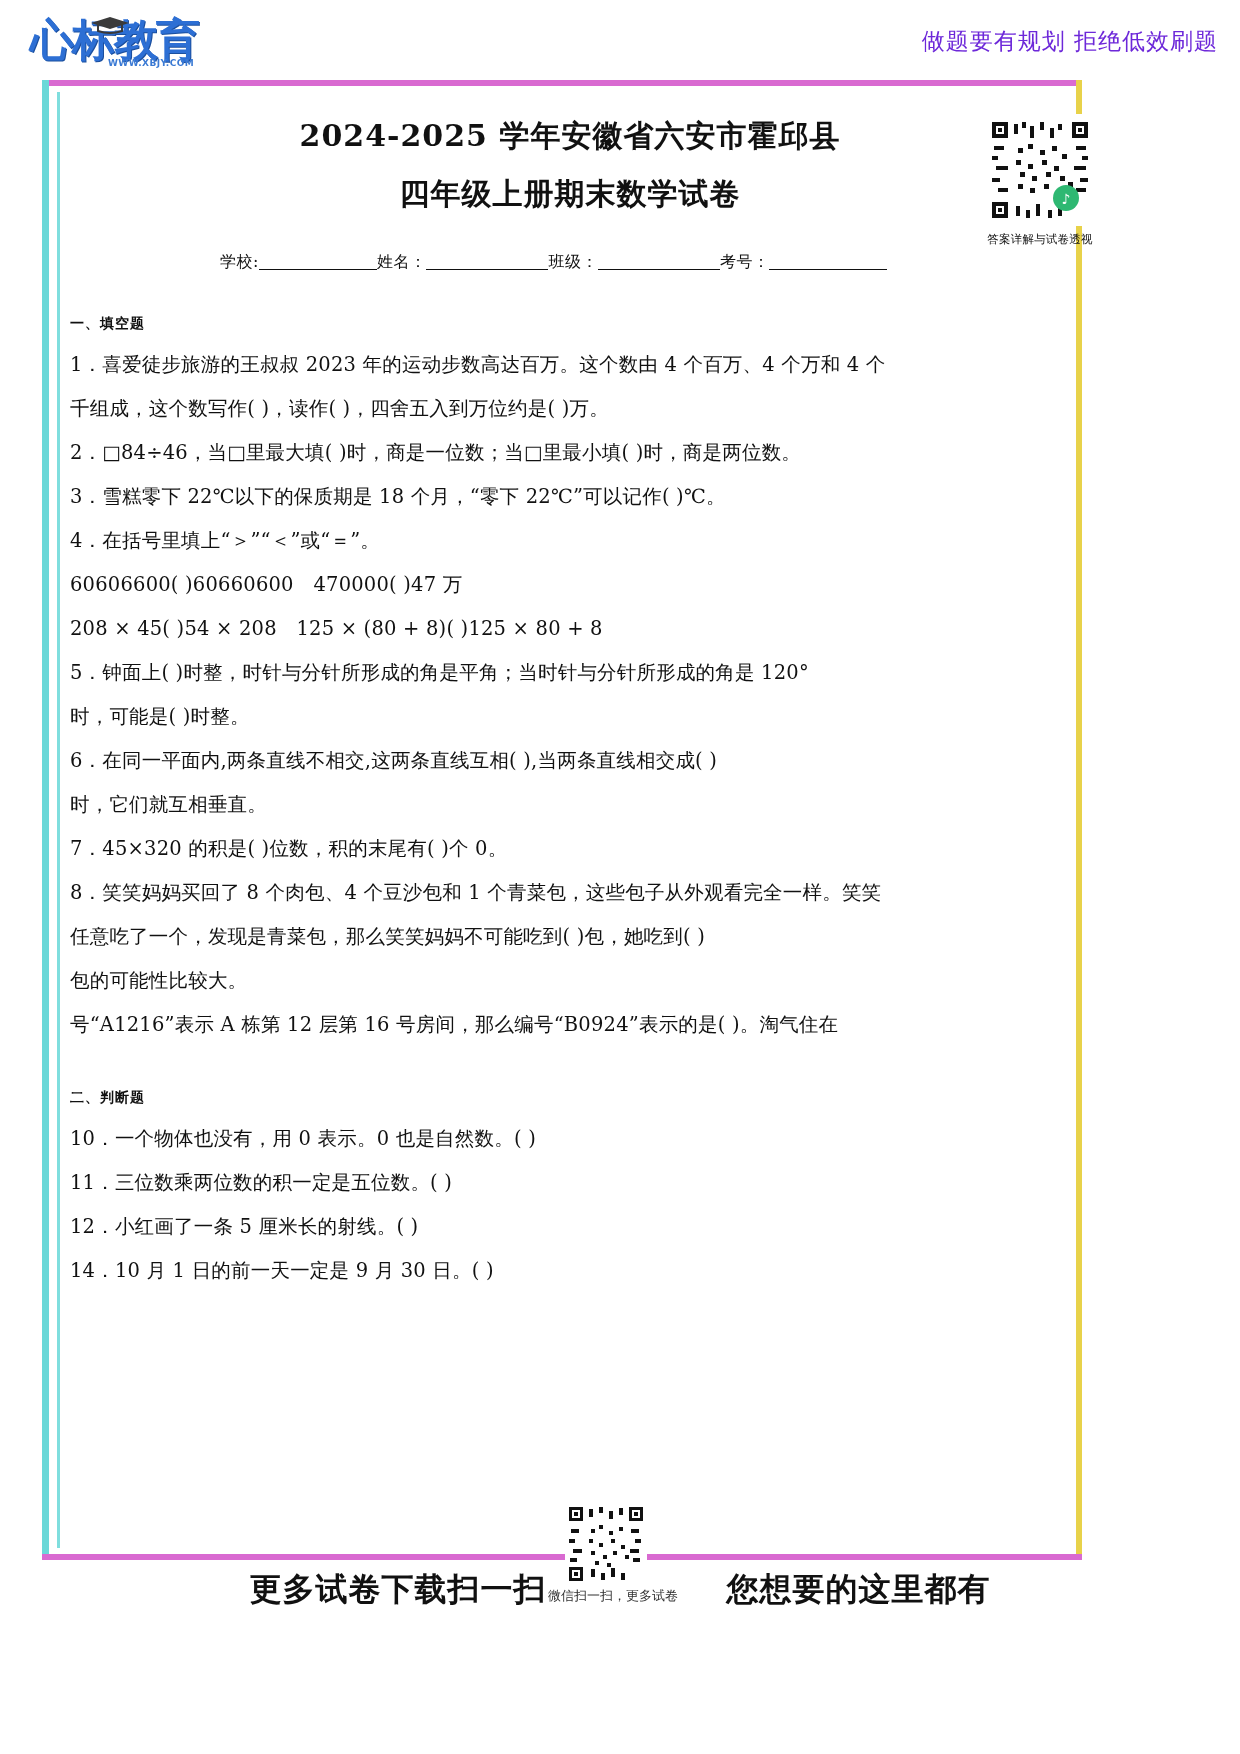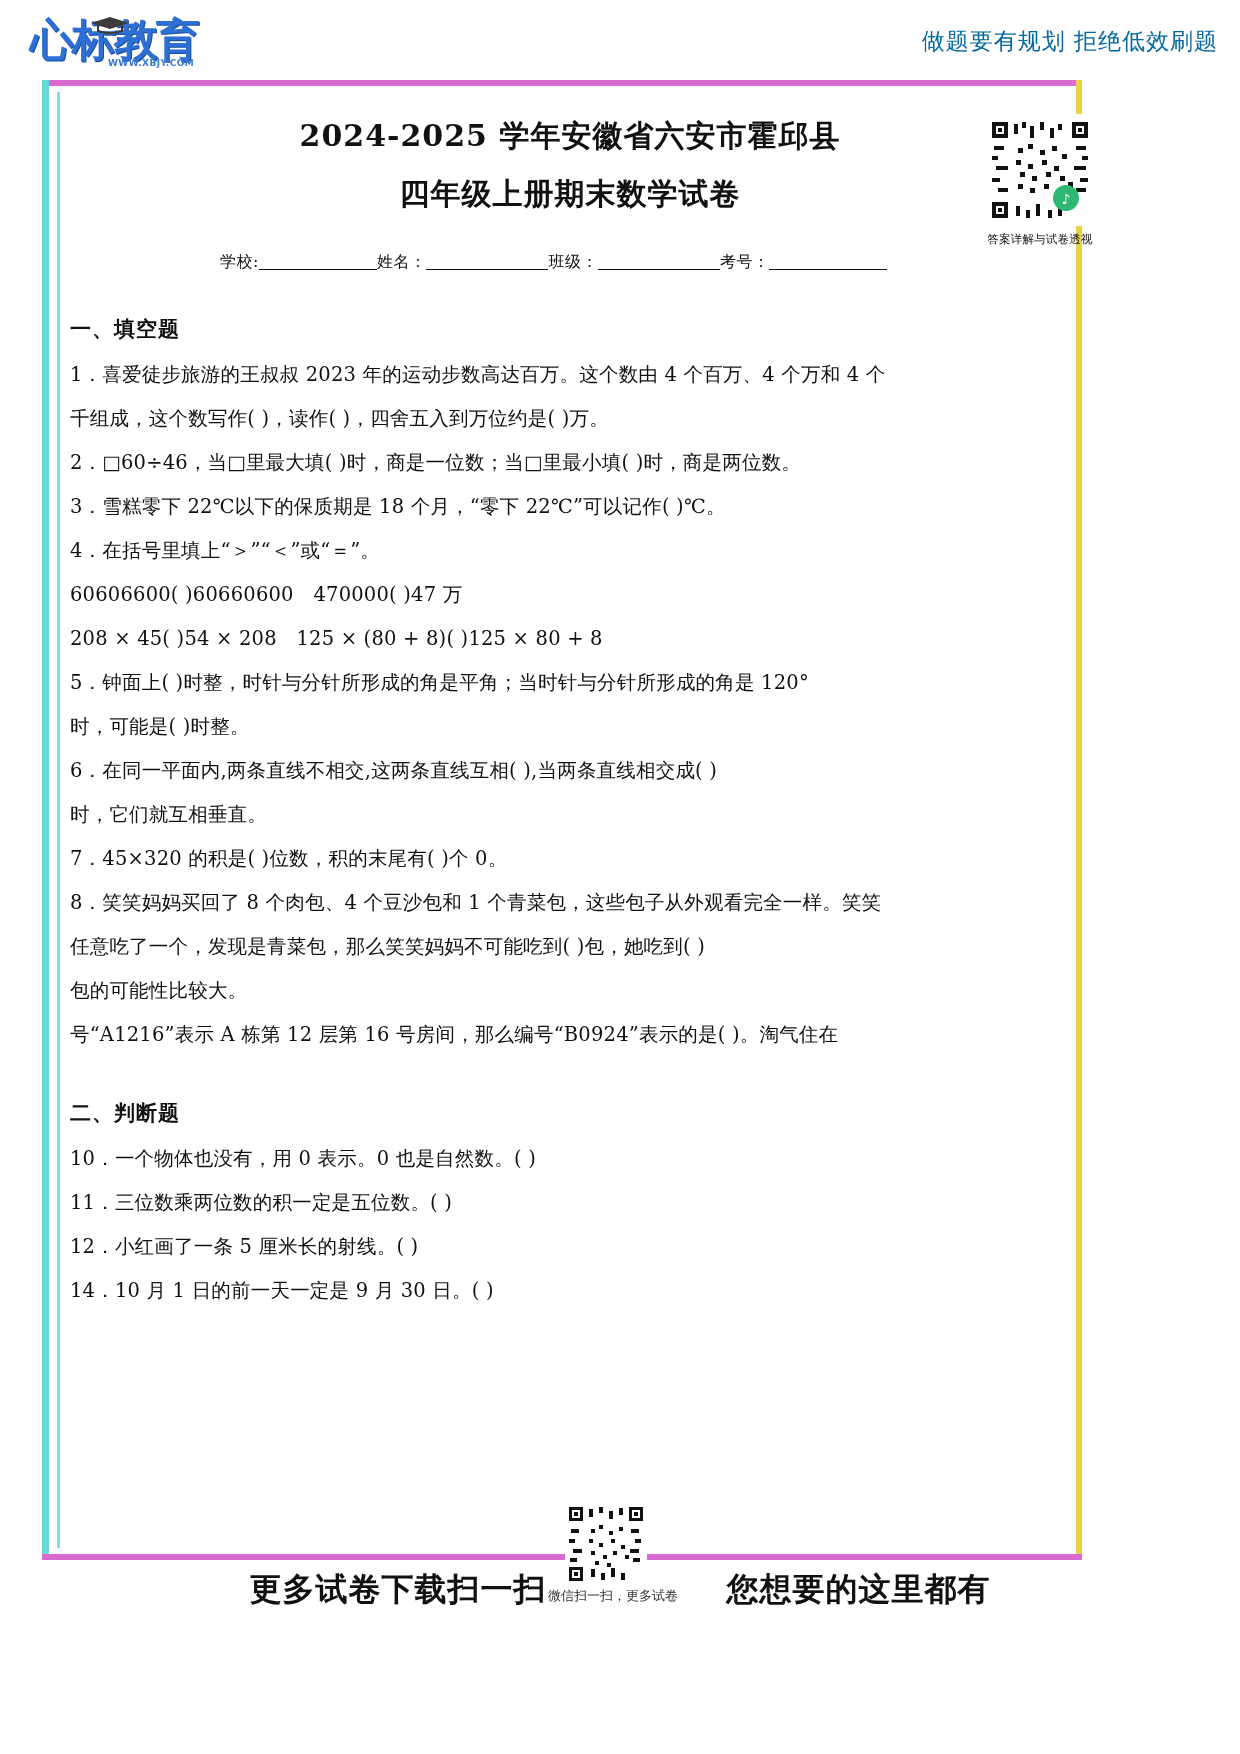--- a/index.html
+++ b/index.html
@@ -31,21 +31,21 @@
     width:40px; height:18px;
   }
   .logo-url {
     position:absolute; left:78px; top:44px;
     font-family:"DejaVu Sans", sans-serif;
     font-size:9px; font-weight:bold; 
     color:#3b7ad4; letter-spacing:0.4px;
   }
   .slogan {
     position:absolute; right:22px; top:26px;
-    font-size:23px; color:#0369a1;
+    font-size:23px; color:#6d28d9;
     font-family:"DejaVu Serif", serif;
     letter-spacing:1px;
   }
 
   
   .frame-top {
     position:absolute; left:42px; top:80px; width:1040px; height:6px;
     background:#d96ad1;
   }
   .frame-left {
@@ -103,21 +103,21 @@
   .qr-img { width:112px; height:112px; margin:0 auto; display:block; }
   .qr-cap {
     margin-top:6px;
     font-family:"DejaVu Sans", sans-serif;
     font-size:11.5px; color:#111; letter-spacing:0.2px;
     white-space:nowrap;
   }
 
   
   .section-head {
-    font-size:21px; font-weight:bold;
+    font-size:14px; font-weight:bold;
     font-family:"DejaVu Sans", sans-serif;
     color:#111;
     margin-top:42px; margin-bottom:10px;
     letter-spacing:1px;
   }
   .q {
     font-size:19.5px;
     color:#111;
     line-height:44px;
     letter-spacing:0.2px;
@@ -237,21 +237,21 @@
     <span>学校:</span><span class="blank-line bl-sm"></span><span>姓名：</span><span class="blank-line bl-md"></span><span>班级：</span><span class="blank-line bl-md"></span><span>考号：</span><span class="blank-line bl-sm"></span>
   </div>
 
   <div class="section-head">一、填空题</div>
 
   <div class="q">
     <div>1．喜爱徒步旅游的王叔叔 2023 年的运动步数高达百万。这个数由 4 个百万、4 个万和 4 个</div>
     <div>千组成，这个数写作(            )，读作(            )，四舍五入到万位约是(            )万。</div>
   </div>
   <div class="q">
-    <div>2．□60÷46，当□里最大填(            )时，商是一位数；当□里最小填(            )时，商是两位数。</div>
+    <div>2．□84÷46，当□里最大填(            )时，商是一位数；当□里最小填(            )时，商是两位数。</div>
   </div>
   <div class="q">
     <div>3．雪糕零下 22℃以下的保质期是 18 个月，“零下 22℃”可以记作(            )℃。</div>
   </div>
   <div class="q">
     <div>4．在括号里填上“＞”“＜”或“＝”。</div>
     <div>60606600(            )60660600　470000(            )47 万</div>
     <div>208 × 45(            )54 × 208　125 × (80 + 8)(            )125 × 80 + 8</div>
   </div>
   <div class="q">

